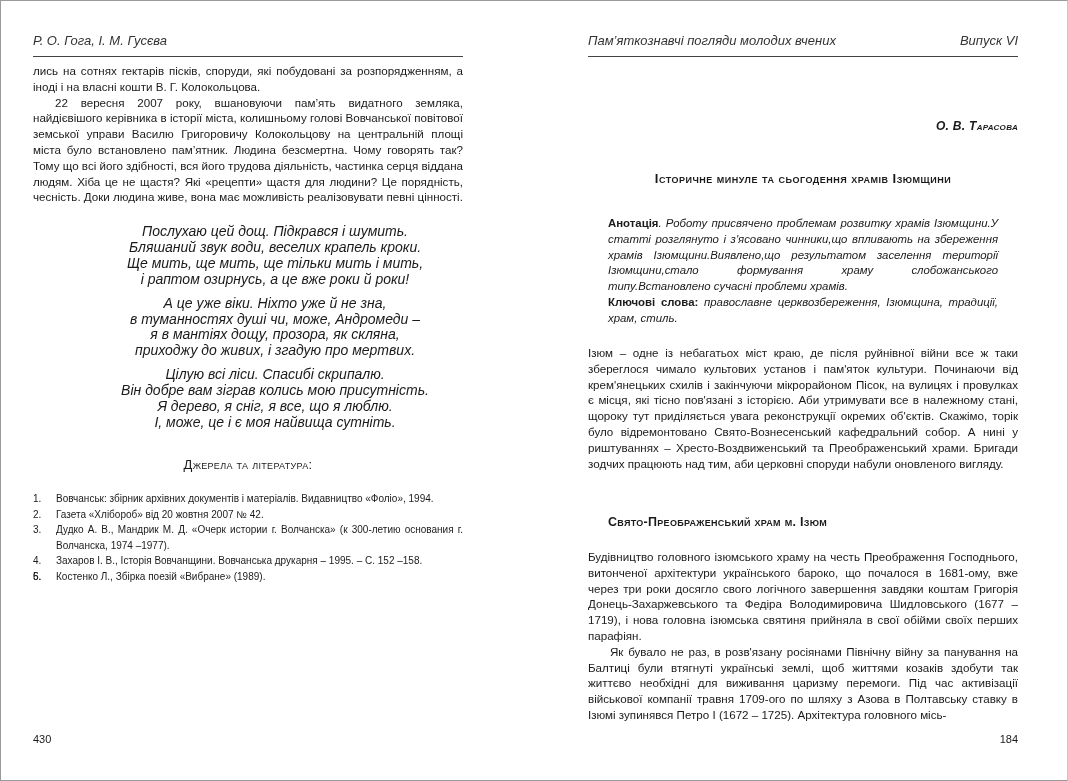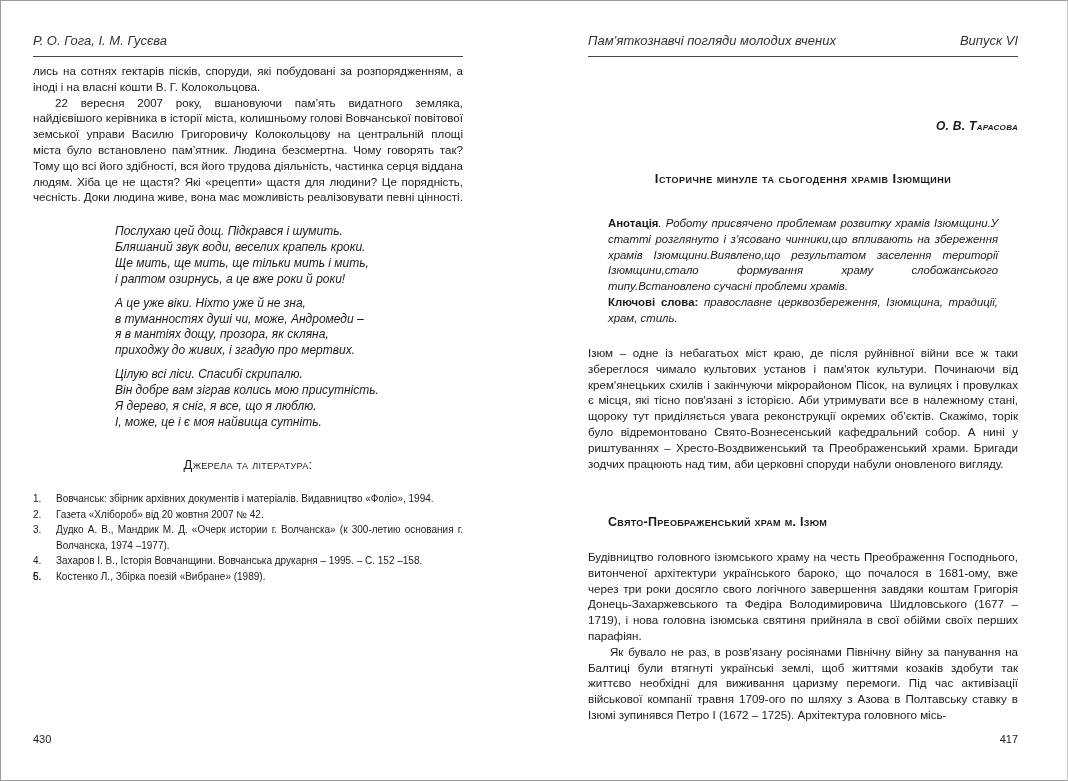--- a/index.html
+++ b/index.html
@@ -7,21 +7,21 @@
   .frame { position: absolute; left: 0; top: 0; width: 1066px; height: 779px; border: 1px solid #9a9a9a; border-right-color: #c8c8c8; }
   .page { position: absolute; top: 0; height: 781px; }
   .page.left { left: 33px; width: 430px; }
   .page.right { left: 588px; width: 430px; }
   .running-head { position: absolute; top: 33px; left: 0; right: 0; font-size: 13px; font-style: italic; color: #333; }
   .running-head .rh-right { position: absolute; right: 0; top: 0; }
   .head-rule { position: absolute; top: 56px; left: 0; right: 0; height: 0; border-top: 1px solid #444; }
   .body-text { position: absolute; left: 0; right: 0; font-size: 11.6px; line-height: 15.8px; text-align: justify; }
   .body-text p { margin: 0; }
   .indent { text-indent: 22px; }
-  .poem { position: absolute; left: 82px; width: 320px; font-size: 12px; font-style: italic; line-height: 15.9px; }
+  .poem { position: absolute; left: 82px; width: 320px; font-size: 14px; font-style: italic; line-height: 15.9px; text-align: center; }
   .stanza { margin: 0 0 8px 0; }
   .stanza div { white-space: nowrap; }
   .sc-title { position: absolute; left: 0; right: 0; text-align: center; font-size: 13px; letter-spacing: 0.3px; }
   .refs { position: absolute; left: 0; right: 0; top: 491px; font-size: 10px; line-height: 15.6px; margin: 0; padding: 0; list-style: none; }
   .refs li { position: relative; padding-left: 23px; text-align: justify; }
   .refs .num { position: absolute; left: 0; top: 0; }
   .page-num { position: absolute; top: 733px; font-size: 11px; }
   .author { position: absolute; right: 0; top: 119px; font-size: 12px; font-weight: bold; font-style: italic; letter-spacing: 0.3px; }
   .article-title { position: absolute; left: 0; right: 0; top: 171px; text-align: center; font-size: 13px; font-weight: bold; letter-spacing: 0.5px; }
   .abstract { position: absolute; left: 20px; right: 20px; top: 216px; font-size: 11.4px; line-height: 15.8px; text-align: justify; }
@@ -99,14 +99,14 @@
     <p>Ізюм – одне із небагатьох міст краю, де після руйнівної війни все ж таки збереглося чимало культових установ і пам'яток культури. Починаючи від крем'янецьких схилів і закінчуючи мікрорайоном Пісок, на вулицях і провулках є місця, які тісно пов'язані з історією. Аби утримувати все в належному стані, щороку тут приділяється увага реконструкції окремих об'єктів. Скажімо, торік було відремонтовано Свято-Вознесенський кафедральний собор. А нині у риштуваннях – Хресто-Воздвиженський та Преображенський храми. Бригади зодчих працюють над тим, аби церковні споруди набули оновленого вигляду.</p>
   </div>
 
   <div class="section-head" style="font-variant: small-caps;">Свято-Преображенський храм м. Ізюм</div>
 
   <div class="body-text" style="top:549px;">
     <p>Будівництво головного ізюмського храму на честь Преображення Господнього, витонченої архітектури українського бароко, що почалося в 1681-ому, вже через три роки досягло свого логічного завершення завдяки коштам Григорія Донець-Захаржевського та Федіра Володимировича Шидловського (1677 – 1719), і нова головна ізюмська святиня прийняла в свої обійми своїх перших парафіян.</p>
     <p class="indent">Як бувало не раз, в розв'язану росіянами Північну війну за панування на Балтиці були втягнуті українські землі, щоб життями козаків здобути так життєво необхідні для виживання царизму перемоги. Під час активізації військової компанії травня 1709-ого по шляху з Азова в Полтавську ставку в Ізюмі зупинявся Петро І (1672 – 1725). Архітектура головного місь-</p>
   </div>
 
-  <div class="page-num" style="right:0;">417</div>
+  <div class="page-num" style="right:0;">184</div>
 </div>
 
 </body></html>

